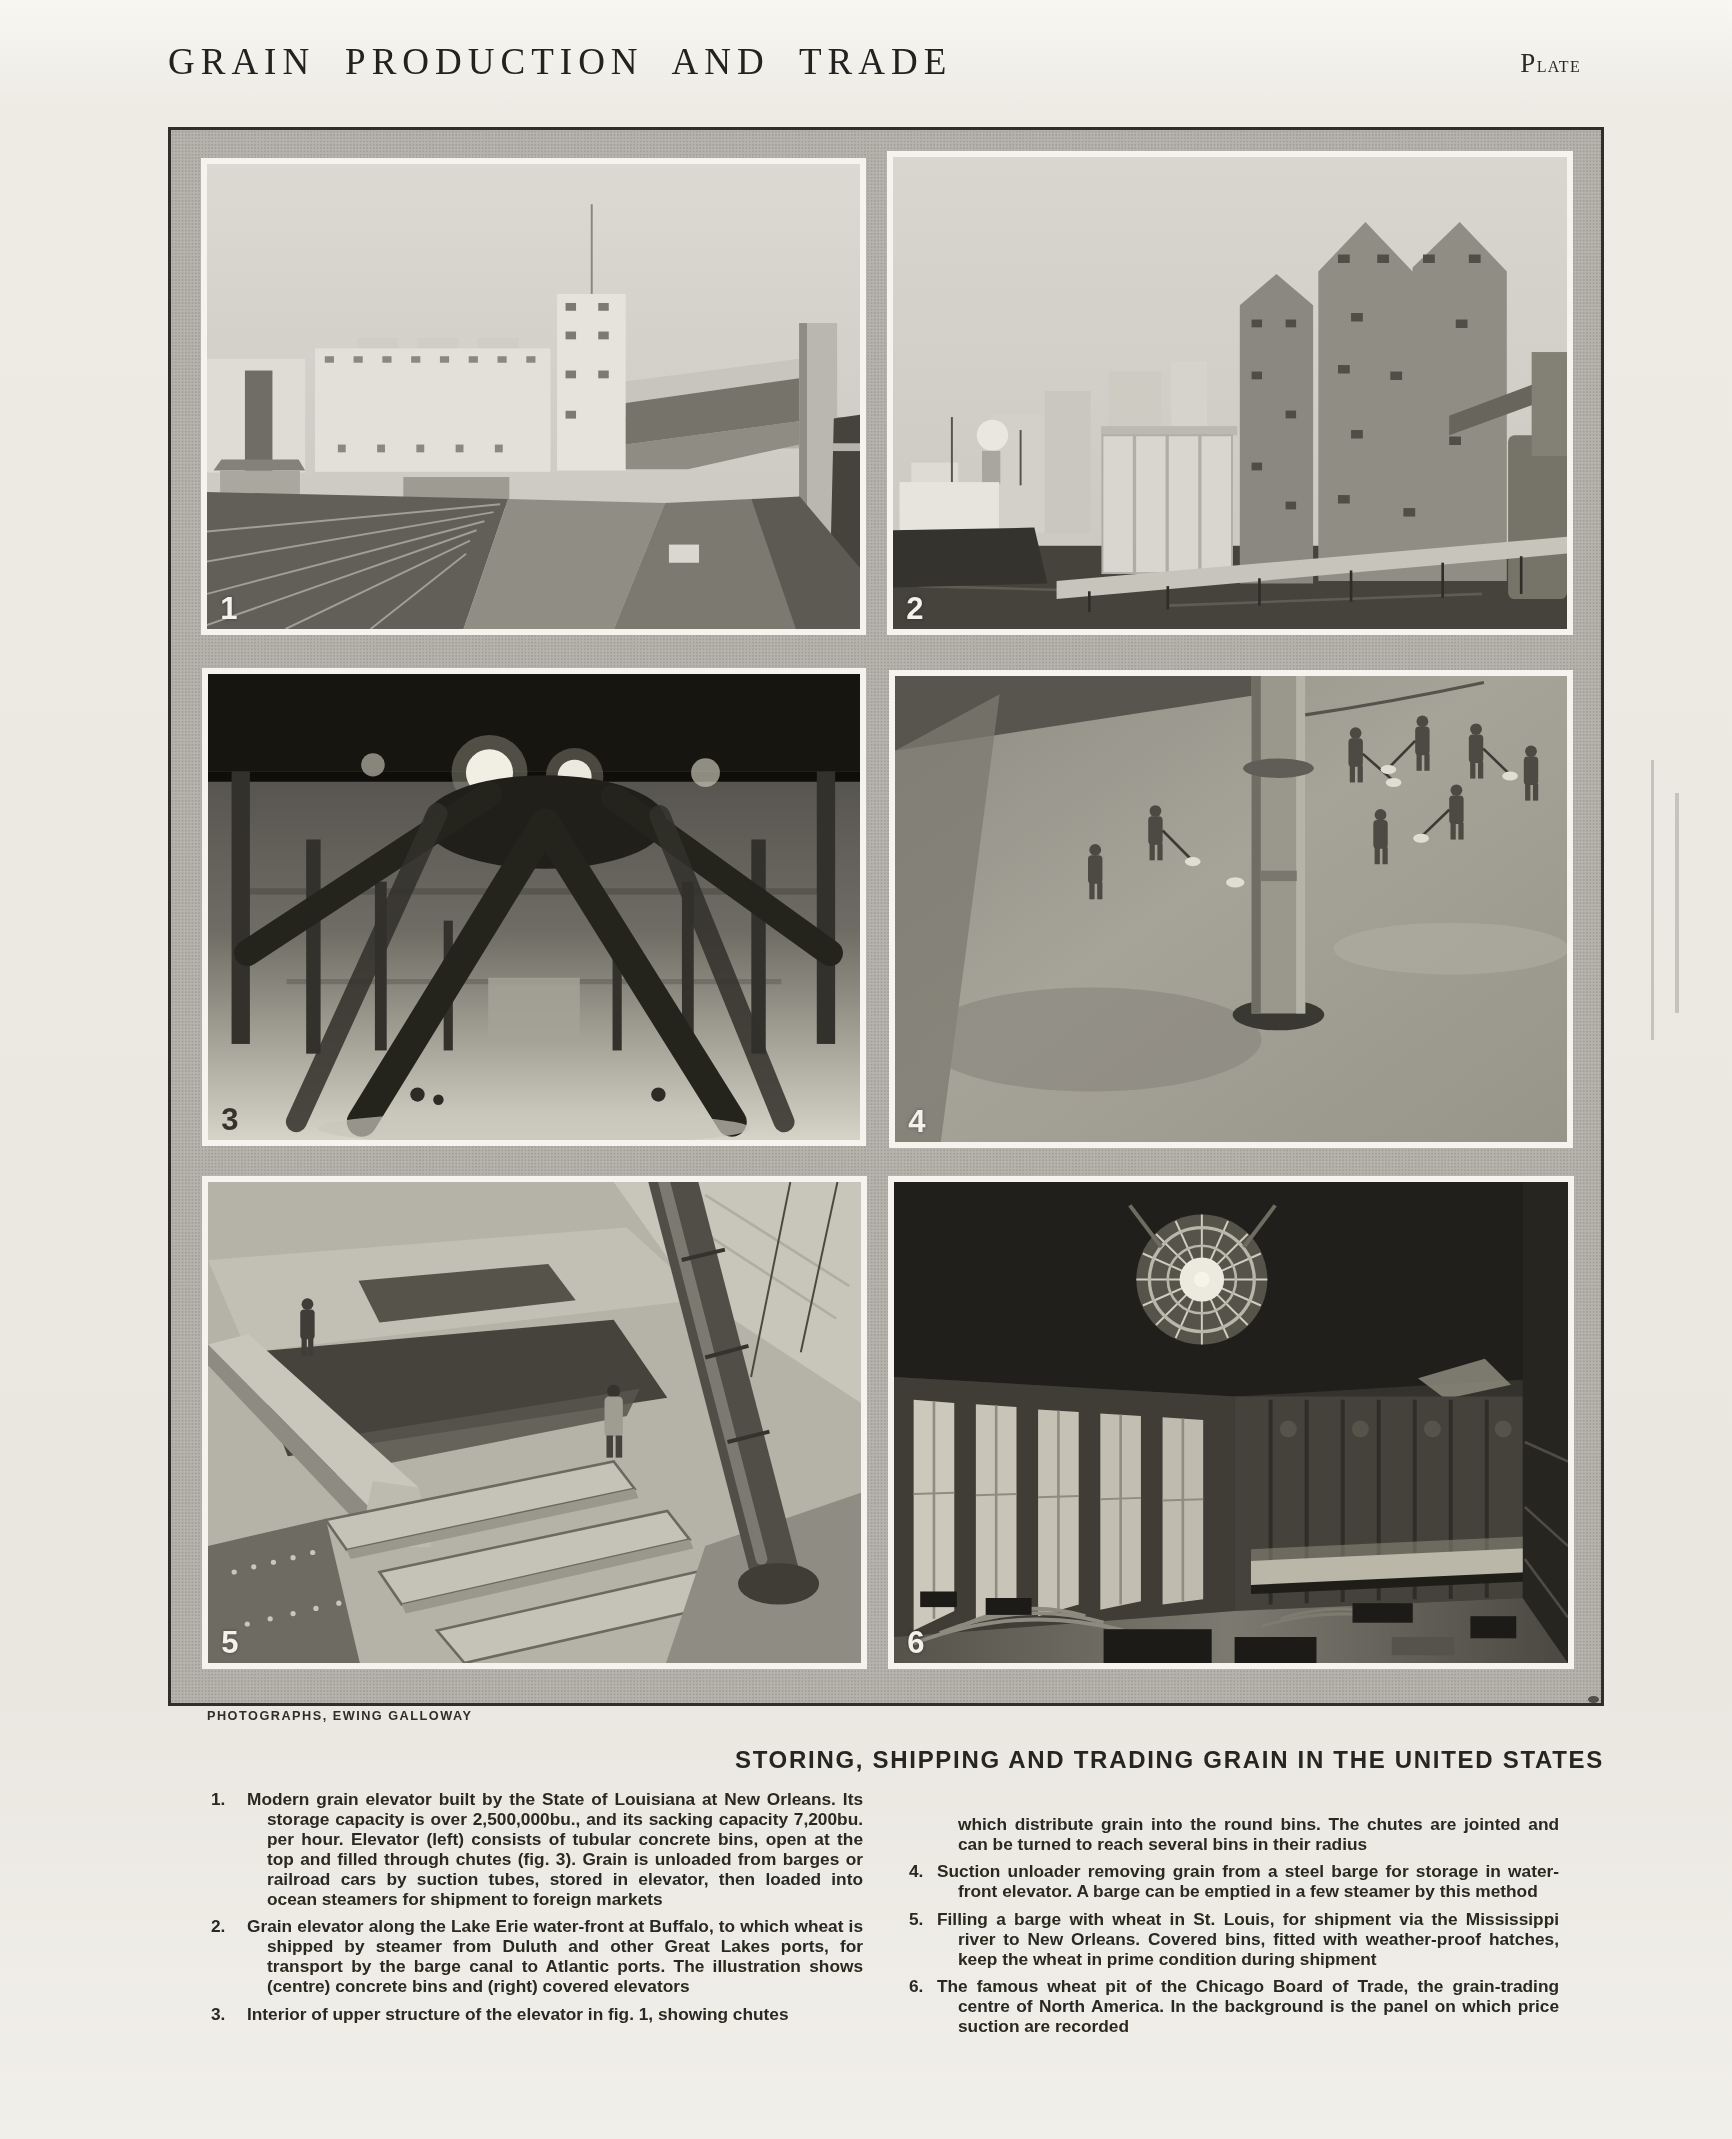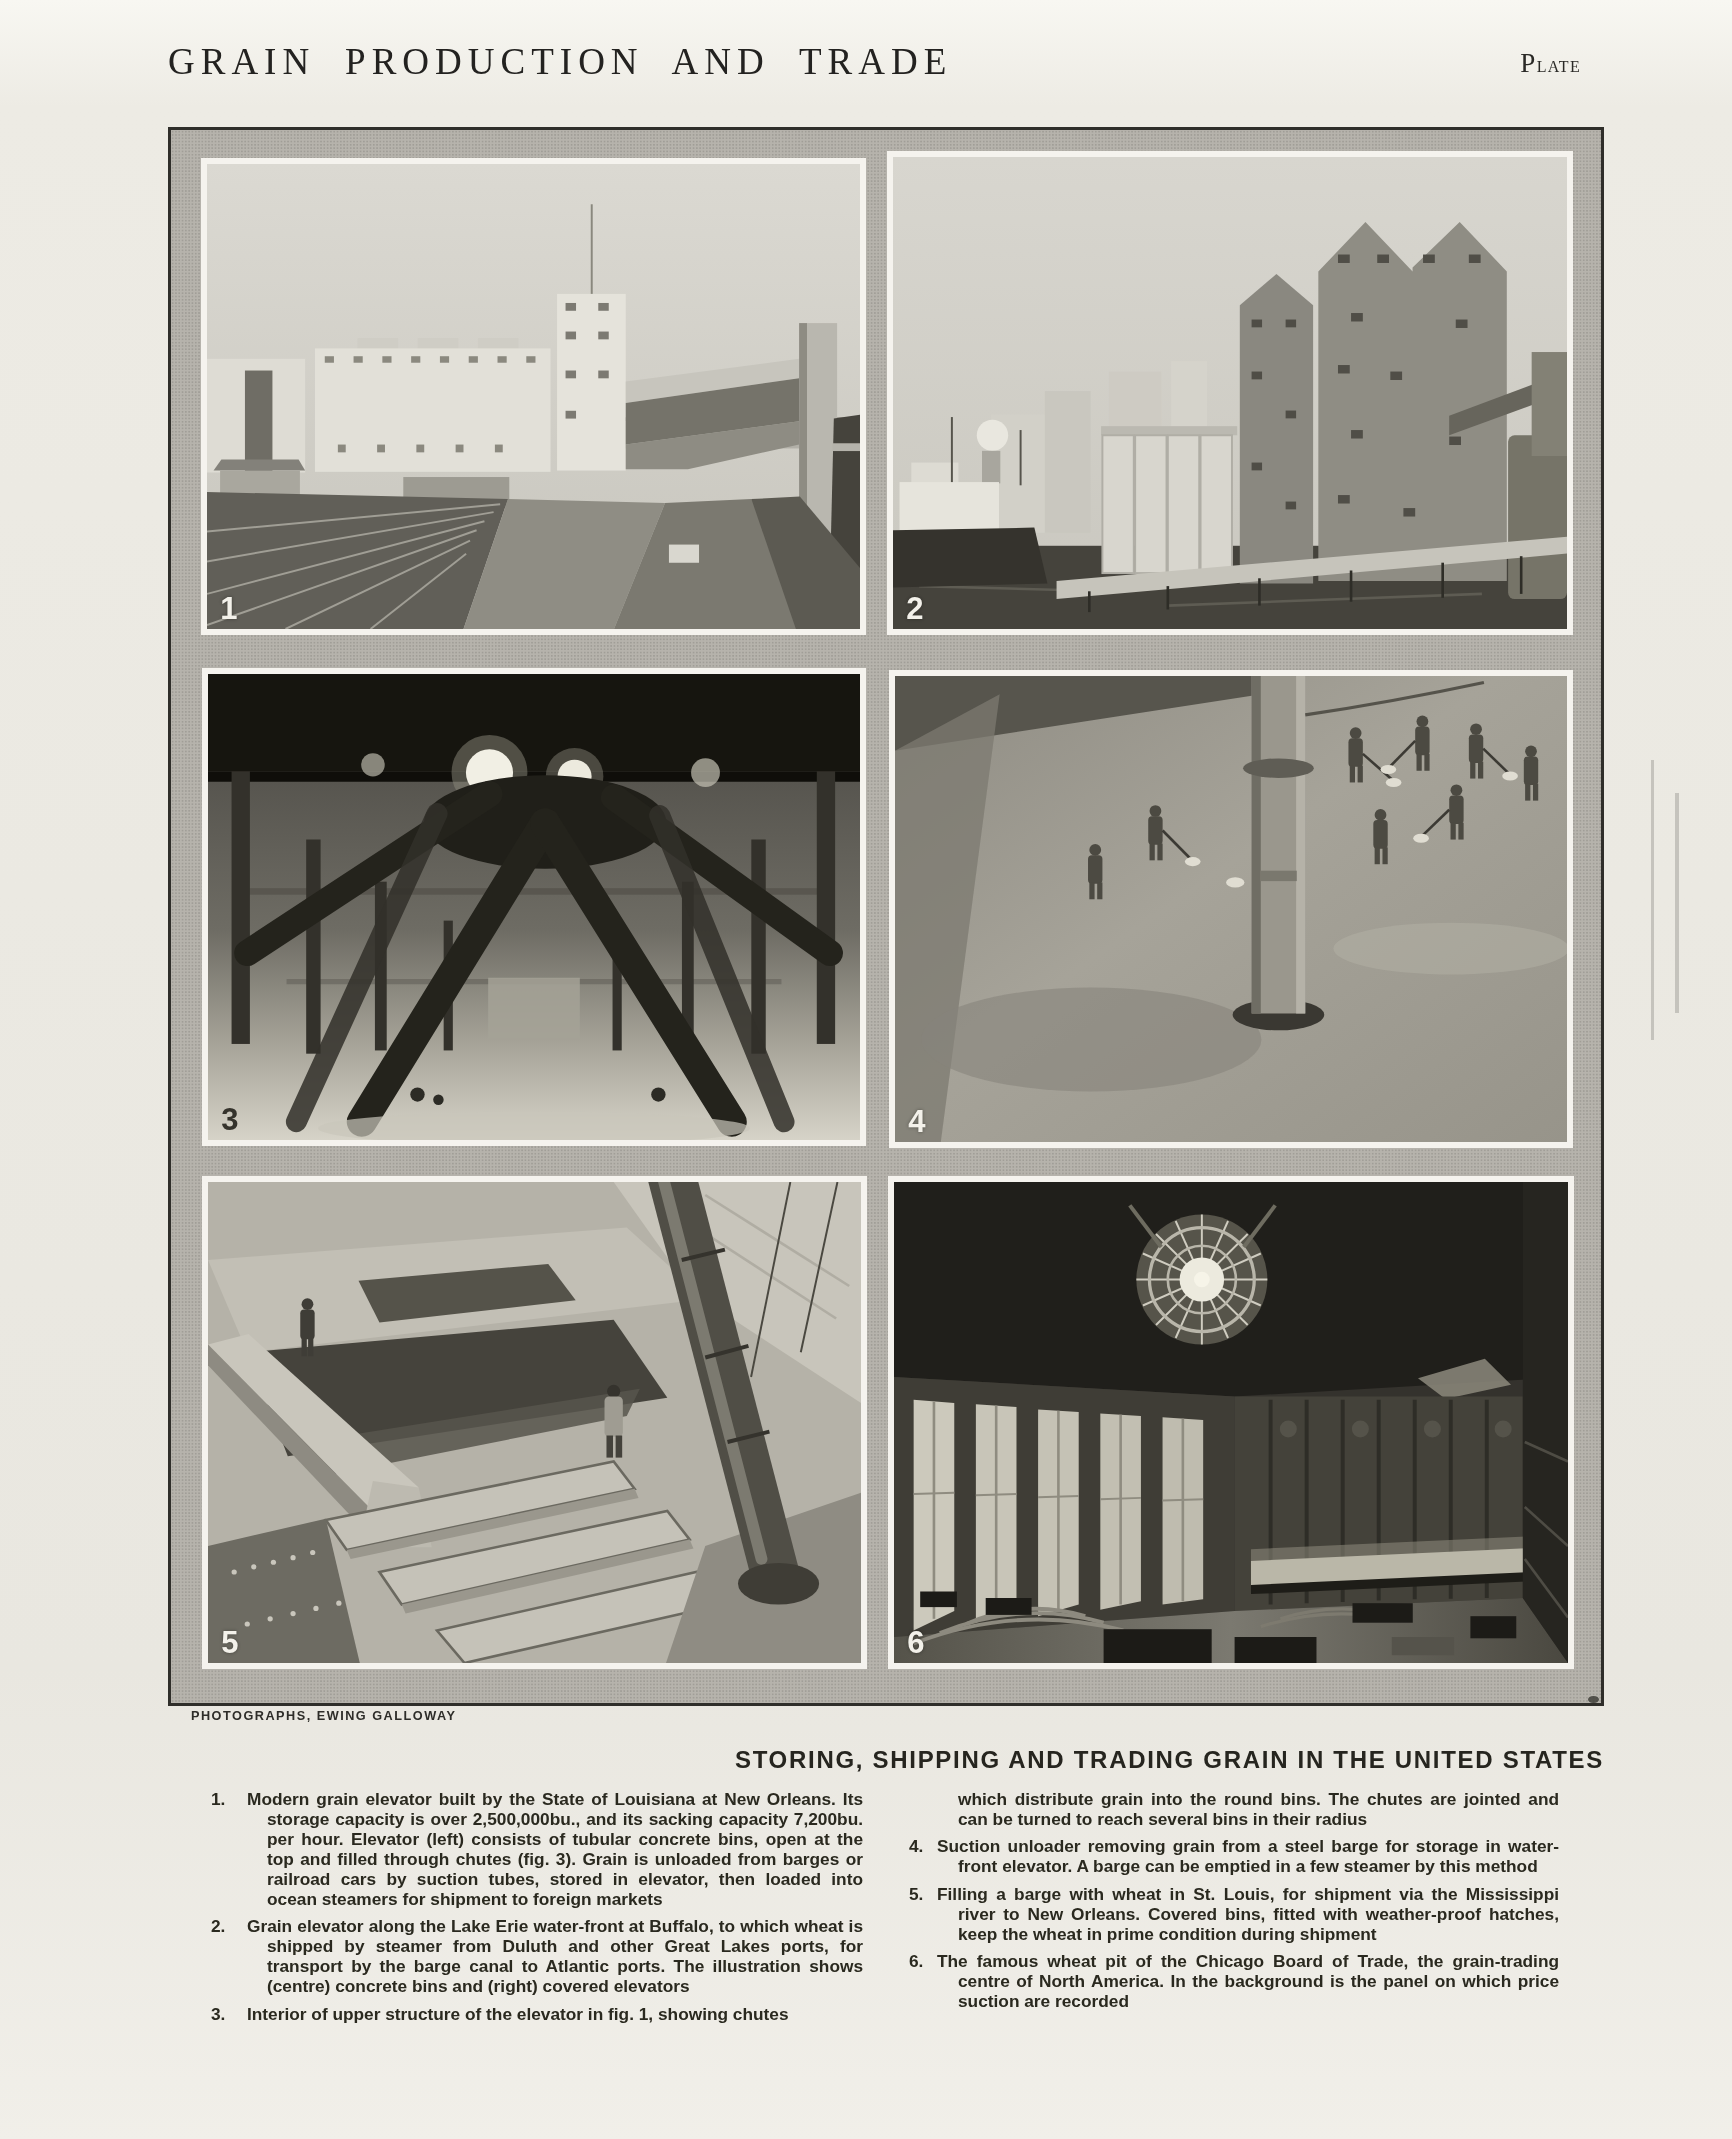--- a/index.html
+++ b/index.html
@@ -49,41 +49,41 @@
   }
   .photo-number.dark{color:#35332c;text-shadow:none;}
   #photo1{left:30px;top:28px;width:665px;height:477px;}
   #photo2{left:716px;top:21px;width:686px;height:484px;}
   #photo3{left:31px;top:538px;width:664px;height:478px;}
   #photo4{left:718px;top:540px;width:684px;height:478px;}
   #photo5{left:31px;top:1046px;width:665px;height:493px;}
   #photo6{left:717px;top:1046px;width:686px;height:493px;}
   
   .credit{
-    position:absolute;left:191px;top:1709px;
+    position:absolute;left:207px;top:1709px;
     font-size:12.7px;font-weight:bold;letter-spacing:1.5px;
     color:#2e2d29;white-space:nowrap;
   }
   .caption-heading{
     position:absolute;left:168px;top:1746px;width:1436px;
     text-align:right;font-size:24px;font-weight:bold;letter-spacing:1.7px;
     color:#26251f;white-space:nowrap;
   }
   
   .cap-col{position:absolute;top:1789px;}
   .cap-col-left{left:211px;width:652px;}
   .cap-col-right{left:909px;width:650px;}
   .cap-item{
     position:relative;margin:0 0 7.3px 0;
     font-size:17.3px;line-height:20px;font-weight:bold;color:#2a291f;
     text-align:justify;
   }
   .cap-col-left .cap-item{padding-left:56px;text-indent:-20px;}
   .cap-col-right .cap-item{padding-left:49px;text-indent:-21px;}
-  .cap-col-right .cap-item.no-num{text-indent:0;}
+  .cap-col-right .cap-item.no-num{text-indent:0;margin-top:25px;}
   .cap-num{
     position:absolute;left:0;top:0;text-indent:0;
     font-weight:bold;
   }
   
   .streak{position:absolute;background:rgba(110,108,102,.30);}
   .streak-1{left:1651px;top:760px;width:2.7px;height:280px;}
   .streak-2{left:1675px;top:793px;width:4px;height:220px;}
   .speck{position:absolute;left:1588px;top:1696px;width:10.7px;height:7.3px;border-radius:50%;background:rgba(50,49,44,.75);}
 </style>

